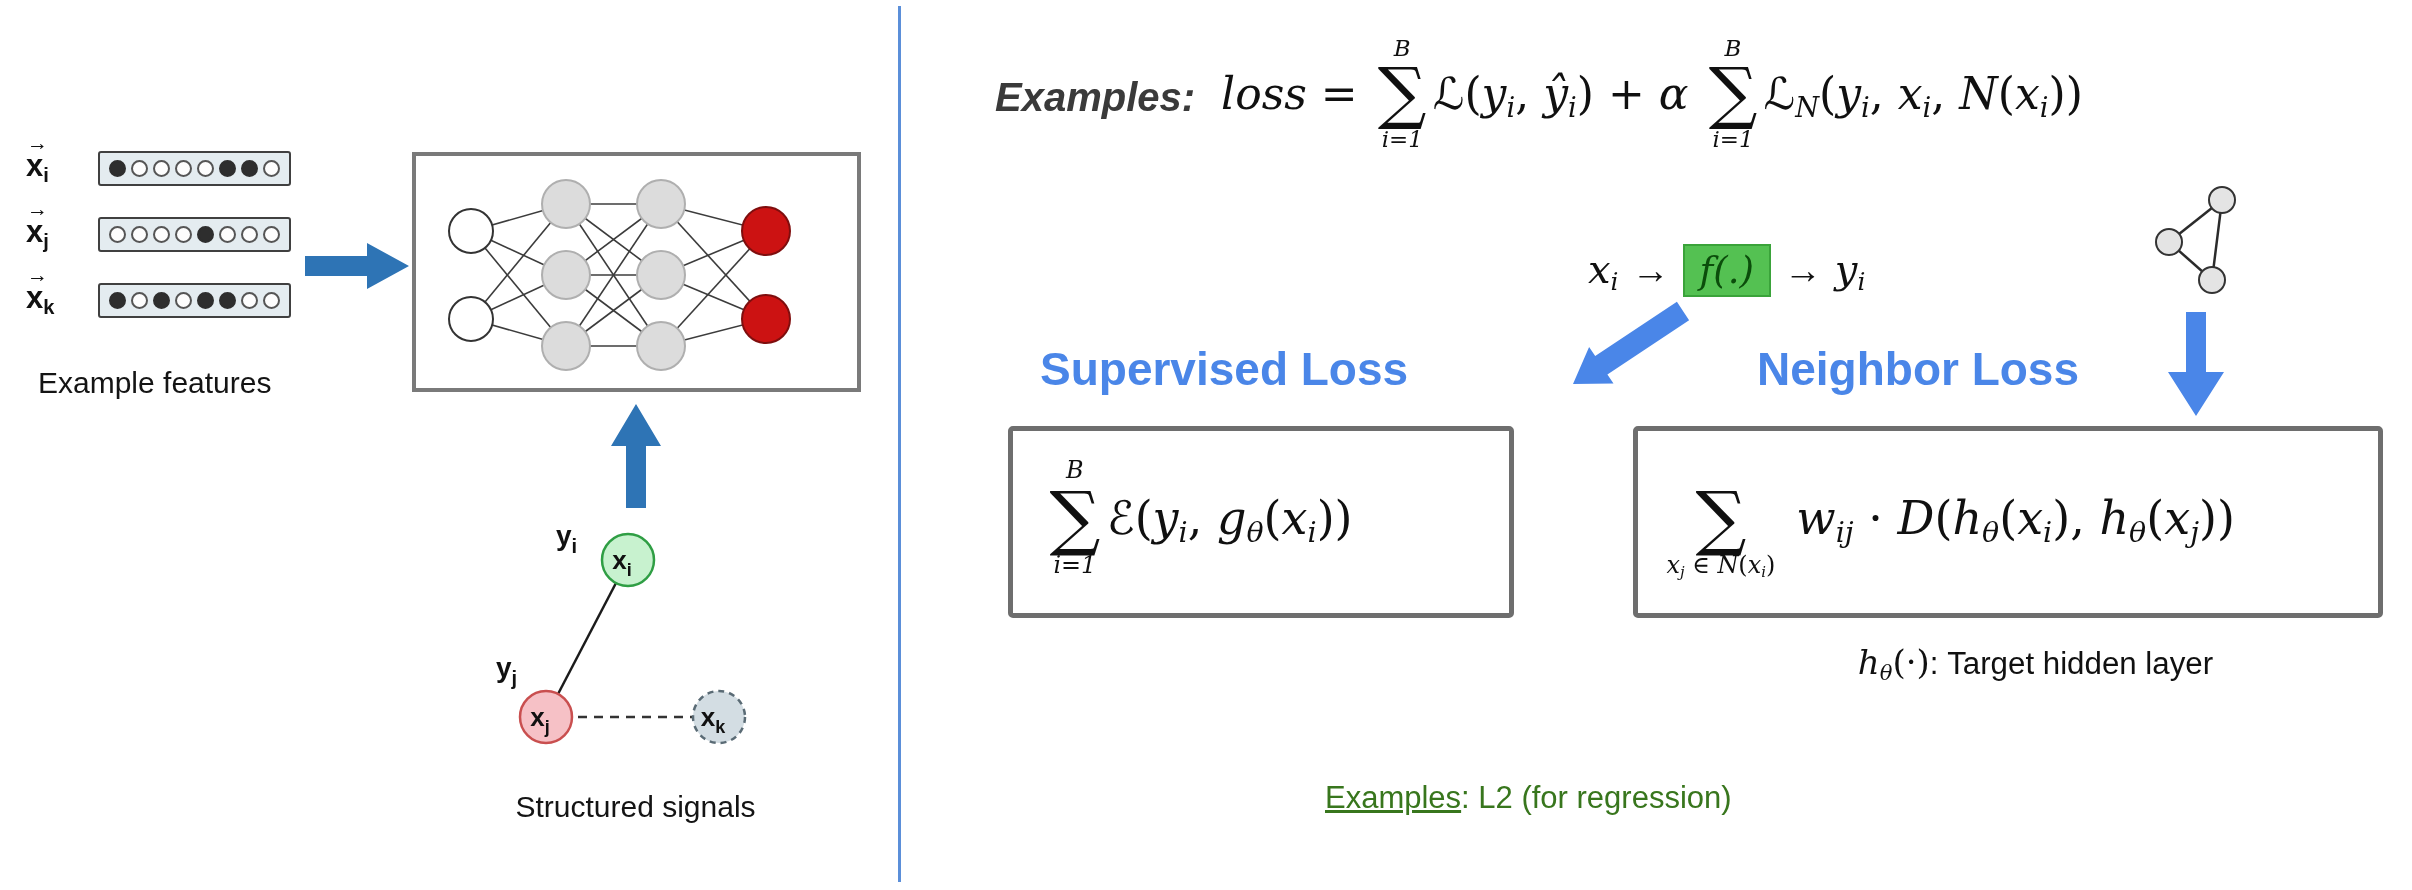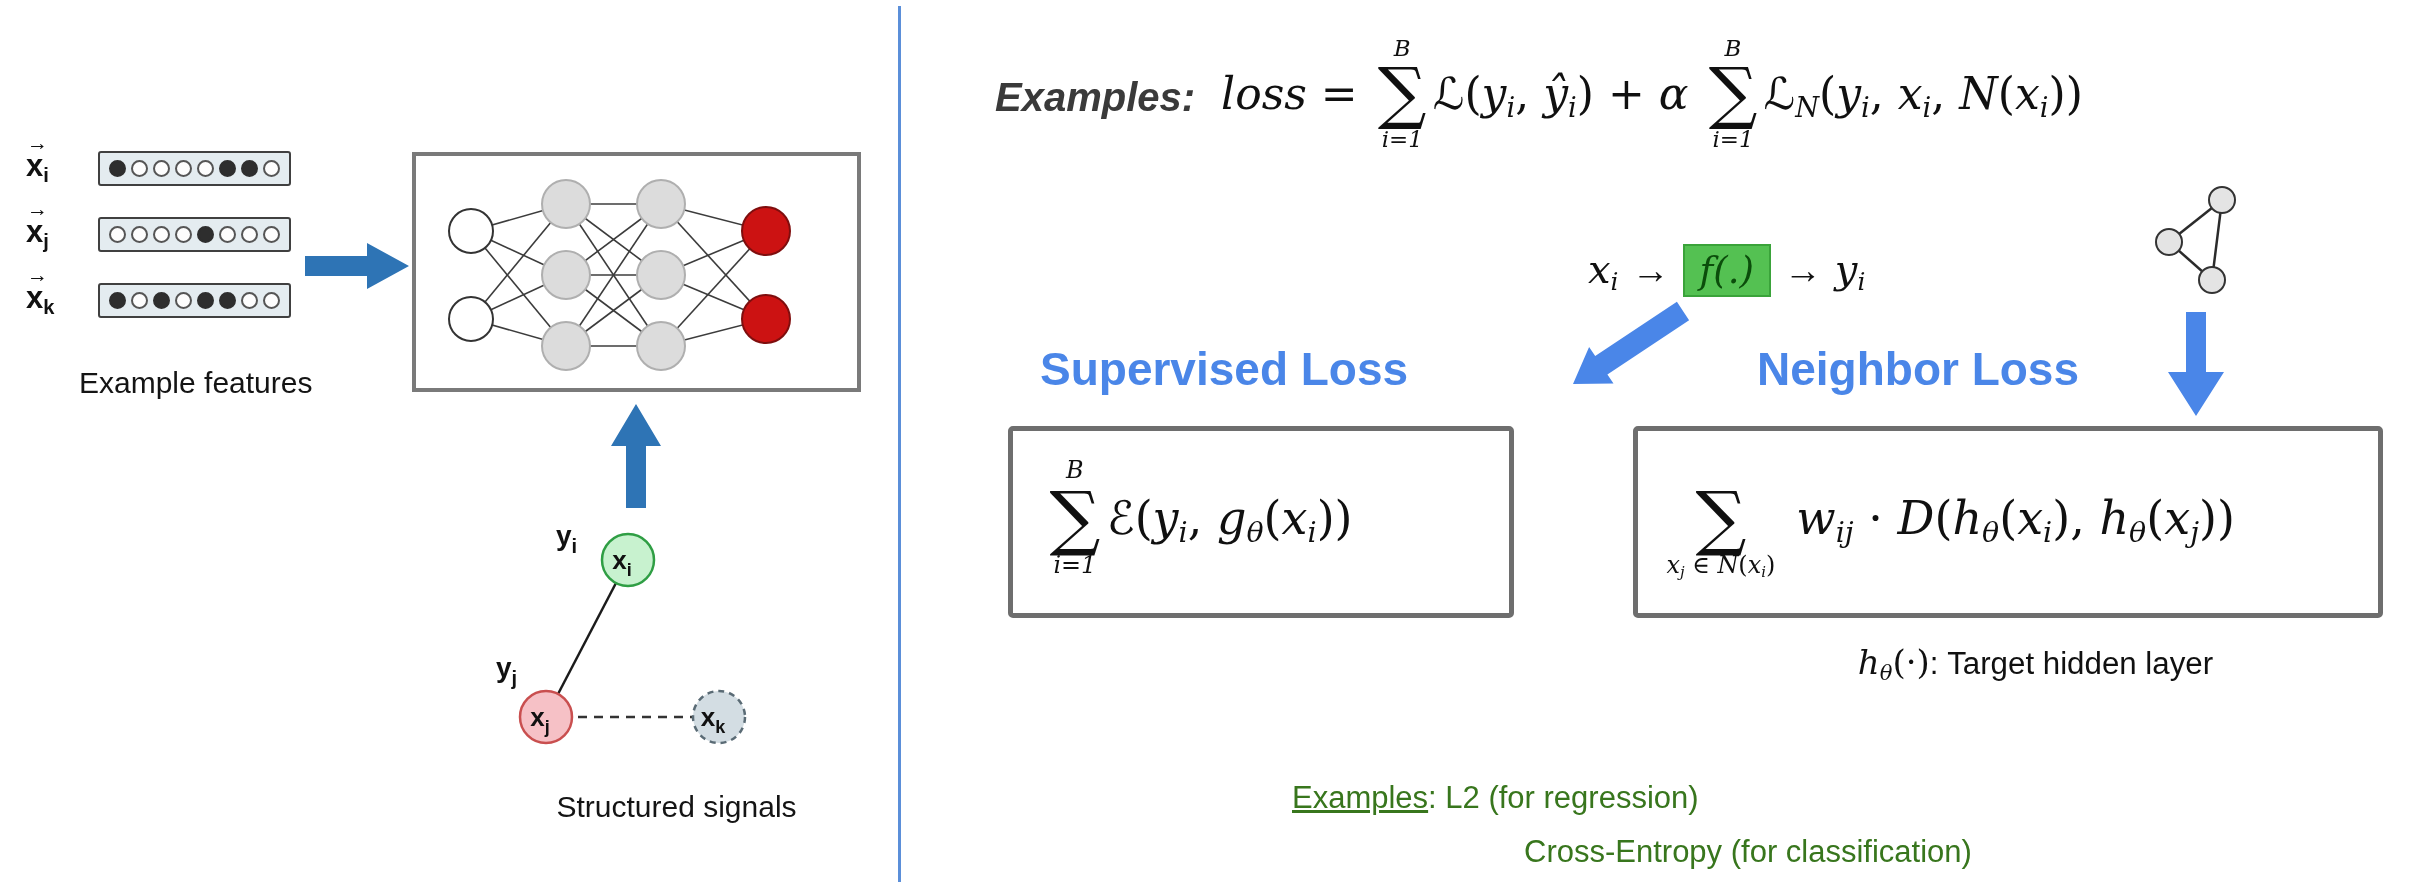--- a/index.html
+++ b/index.html
@@ -23,21 +23,21 @@
   
   .features { position:absolute; left:26px; top:146px; }
   .feature-row { display:flex; align-items:center; gap:16px; height:44px; margin-bottom:22px; }
   .veclab { position:relative; font-size:31px; font-weight:bold; width:56px; }
   .vecarrow { position:absolute; top:-17px; left:1px; font-size:21px; font-weight:bold; }
   .lsub { font-size:0.65em; vertical-align:-0.30em; }
   .dotbox { display:flex; align-items:center; gap:5px; background:#E4ECF0; border:2px solid #404040; border-radius:3px; padding:7px 9px; }
   .dot { width:17px; height:17px; border-radius:50%; box-sizing:border-box; }
   .dot.filled { background:#2e2e2e; border:2px solid #2e2e2e; }
   .dot.empty  { background:#fdfdfd; border:2px solid #555; }
-  .caption { font-size:30px; color:#141414;margin-left:41px; }
+  .caption { font-size:30px; color:#141414; }
   .features-cap { position:absolute; left:38px; top:366px; }
   .signals-cap { position:absolute; left:478px; top:790px; width:315px; text-align:center; }
 
   .arrow-right-svg { position:absolute; left:305px; top:243px; }
   .arrow-up-svg    { position:absolute; left:611px; top:404px; }
   .steel { fill:var(--steel-blue); }
   .blue  { fill:var(--accent-blue); }
 
   .nn-box { position:absolute; left:412px; top:152px; width:449px; height:240px; box-sizing:border-box; border:4px solid var(--nn-border); background:#fff; }
   .nn-edge { stroke:#3c3c3c; stroke-width:1.6; }
@@ -83,21 +83,21 @@
   .sup-box { left:1008px; top:426px; width:506px; height:192px; padding-left:30px; }
   .nei-box { left:1633px; top:426px; width:750px; height:192px; padding-left:22px; }
   .box-formula { font-size:46px; }
 
   .defs { position:absolute; width:605px; text-align:center; }
   .defs-left  { left:958px;  top:642px; }
   .defs-right { left:1733px; top:642px; }
   .defline { font-size:34px; margin-bottom:17px; }
 
   .green { position:absolute; font-size:31px; color:var(--green-text); }
-  .green .u { text-decoration:underline; }
+  .green .u { text-decoration:underline;margin-left:33px; }
   .g1 { left:1292px; top:780px; }
   .g2 { left:1524px; top:834px; }
   .g3 { left:2042px; top:784px; }
 </style>
 </head>
 <body>
 
 <div class="canvas">
 
   <div class="features">
@@ -261,15 +261,14 @@
         </span><span class="mt"> </span><span class="mv">w</span><span class="ms">ij</span><span class="mt"> · </span><span class="mscr">D</span><span class="mt">(</span><span class="mv">h</span><span class="ms">θ</span><span class="mt">(</span><span class="mv">x</span><span class="ms">i</span><span class="mt">), </span><span class="mv">h</span><span class="ms">θ</span><span class="mt">(</span><span class="mv">x</span><span class="ms">j</span><span class="mt">))</span></span>
   </div>
 
   <div class="defs defs-left">
   </div>
   <div class="defs defs-right">
     <div class="defline math"><span class="mv">h</span><span class="ms">θ</span><span class="mt">(·)</span><span class="mlbl">: Target hidden layer</span></div>
   </div>
 
   <div class="green g1"><span class="u">Examples</span><span>: L2 (for regression)</span></div>
-  <div class="green g2">Cross-Entropy (for classification)</div>
 
 </div>
 
 </body></html>

